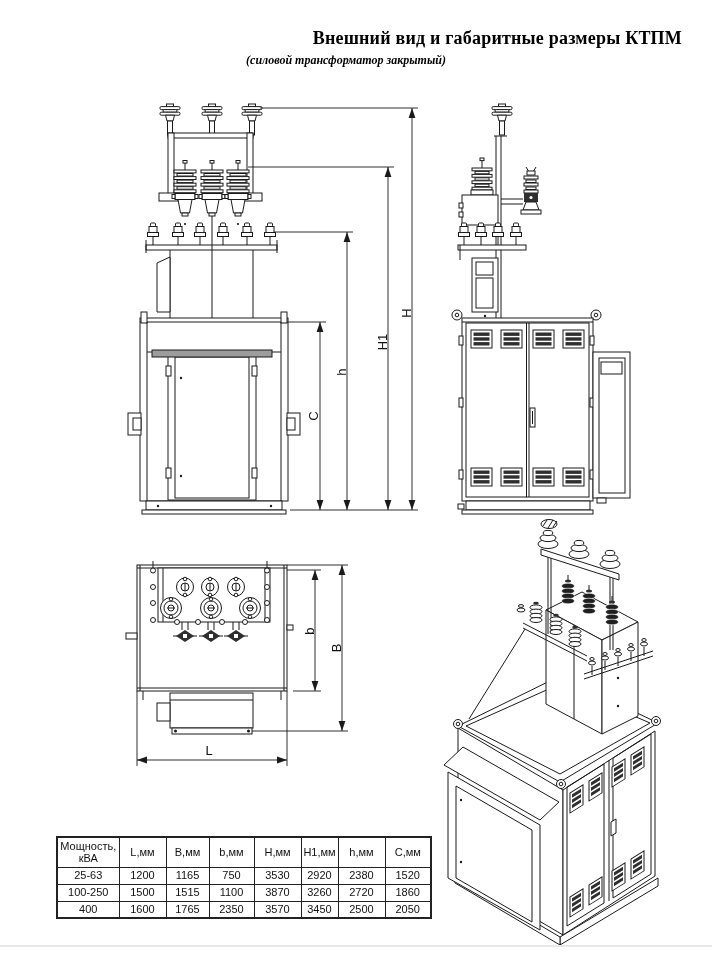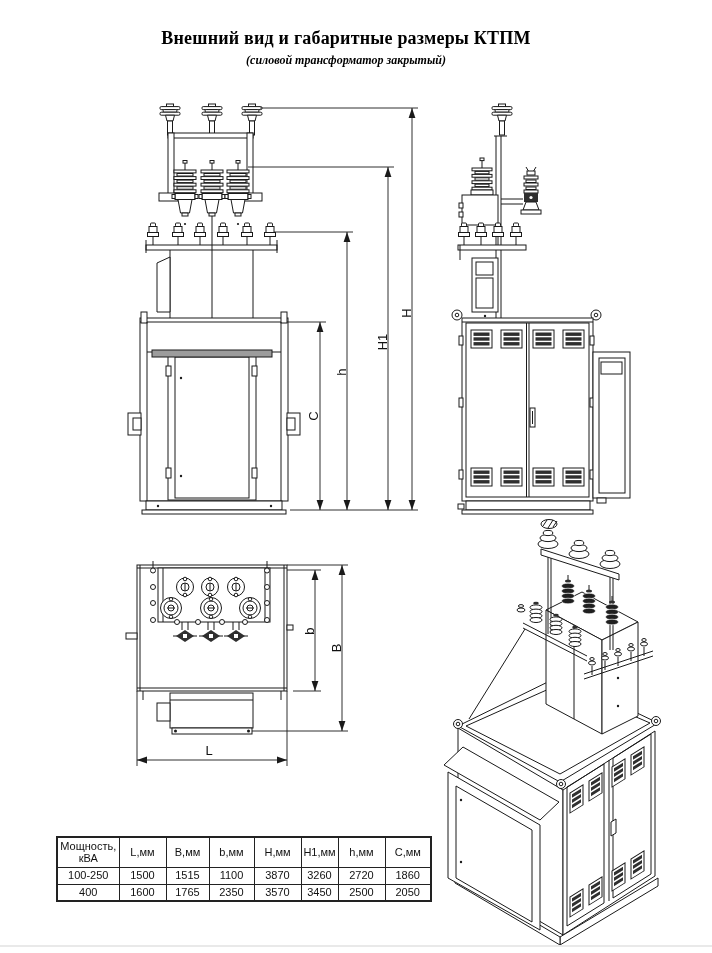--- a/index.html
+++ b/index.html
@@ -1,20 +1,20 @@
 <!DOCTYPE html>
 <html><head>
 <meta charset="utf-8">
 <style>
   html,body{margin:0;padding:0;background:#fff;}
   .page{position:relative;width:712px;height:953px;background:#fff;overflow:hidden;
         font-family:"Liberation Sans",sans-serif;color:#111;}
   .titleblock{position:absolute;top:28px;left:10px;width:672px;text-align:center;
         font-family:"Liberation Serif",serif;color:#000;}
-  .titleblock .t1{font-size:18px;font-weight:bold;margin:0 0 4px 0;letter-spacing:.2px;}
+  .titleblock .t1{font-size:18px;font-weight:bold;margin:0 0 4px 0;letter-spacing:.2px;text-align:right;}
   .titleblock .t2{font-size:12px;font-weight:bold;font-style:italic;margin:0;}
   svg.drawing{position:absolute;left:0;top:0;}
   .ln{stroke:#1a1a1a;fill:none;stroke-width:1;}
   .fw{fill:#ffffff;stroke:#1a1a1a;stroke-width:1;}
   .fd{fill:#2f2f2f;stroke:none;}
   .dim{stroke:#1a1a1a;stroke-width:.9;fill:none;}
   .dlabel{font:13px "Liberation Sans",sans-serif;fill:#111;}
   .dot{fill:#1a1a1a;stroke:none;}
   .gray{fill:#9c9c9c;stroke:#1a1a1a;stroke-width:1;}
   .dim-table{position:absolute;left:56px;top:836px;width:374px;border-collapse:collapse;
@@ -565,20 +565,30 @@
         <th>B,мм</th>
         <th>b,мм</th>
         <th>Н,мм</th>
         <th>H1,мм</th>
         <th>h,мм</th>
         <th>С,мм</th>
       </tr>
     </thead>
     <tbody>
       <tr>
+        <td>25-63</td>
+        <td>1200</td>
+        <td>1165</td>
+        <td>750</td>
+        <td>3530</td>
+        <td>2920</td>
+        <td>2380</td>
+        <td>1520</td>
+      </tr>
+      <tr>
         <td>100-250</td>
         <td>1500</td>
         <td>1515</td>
         <td>1100</td>
         <td>3870</td>
         <td>3260</td>
         <td>2720</td>
         <td>1860</td>
       </tr>
       <tr>

